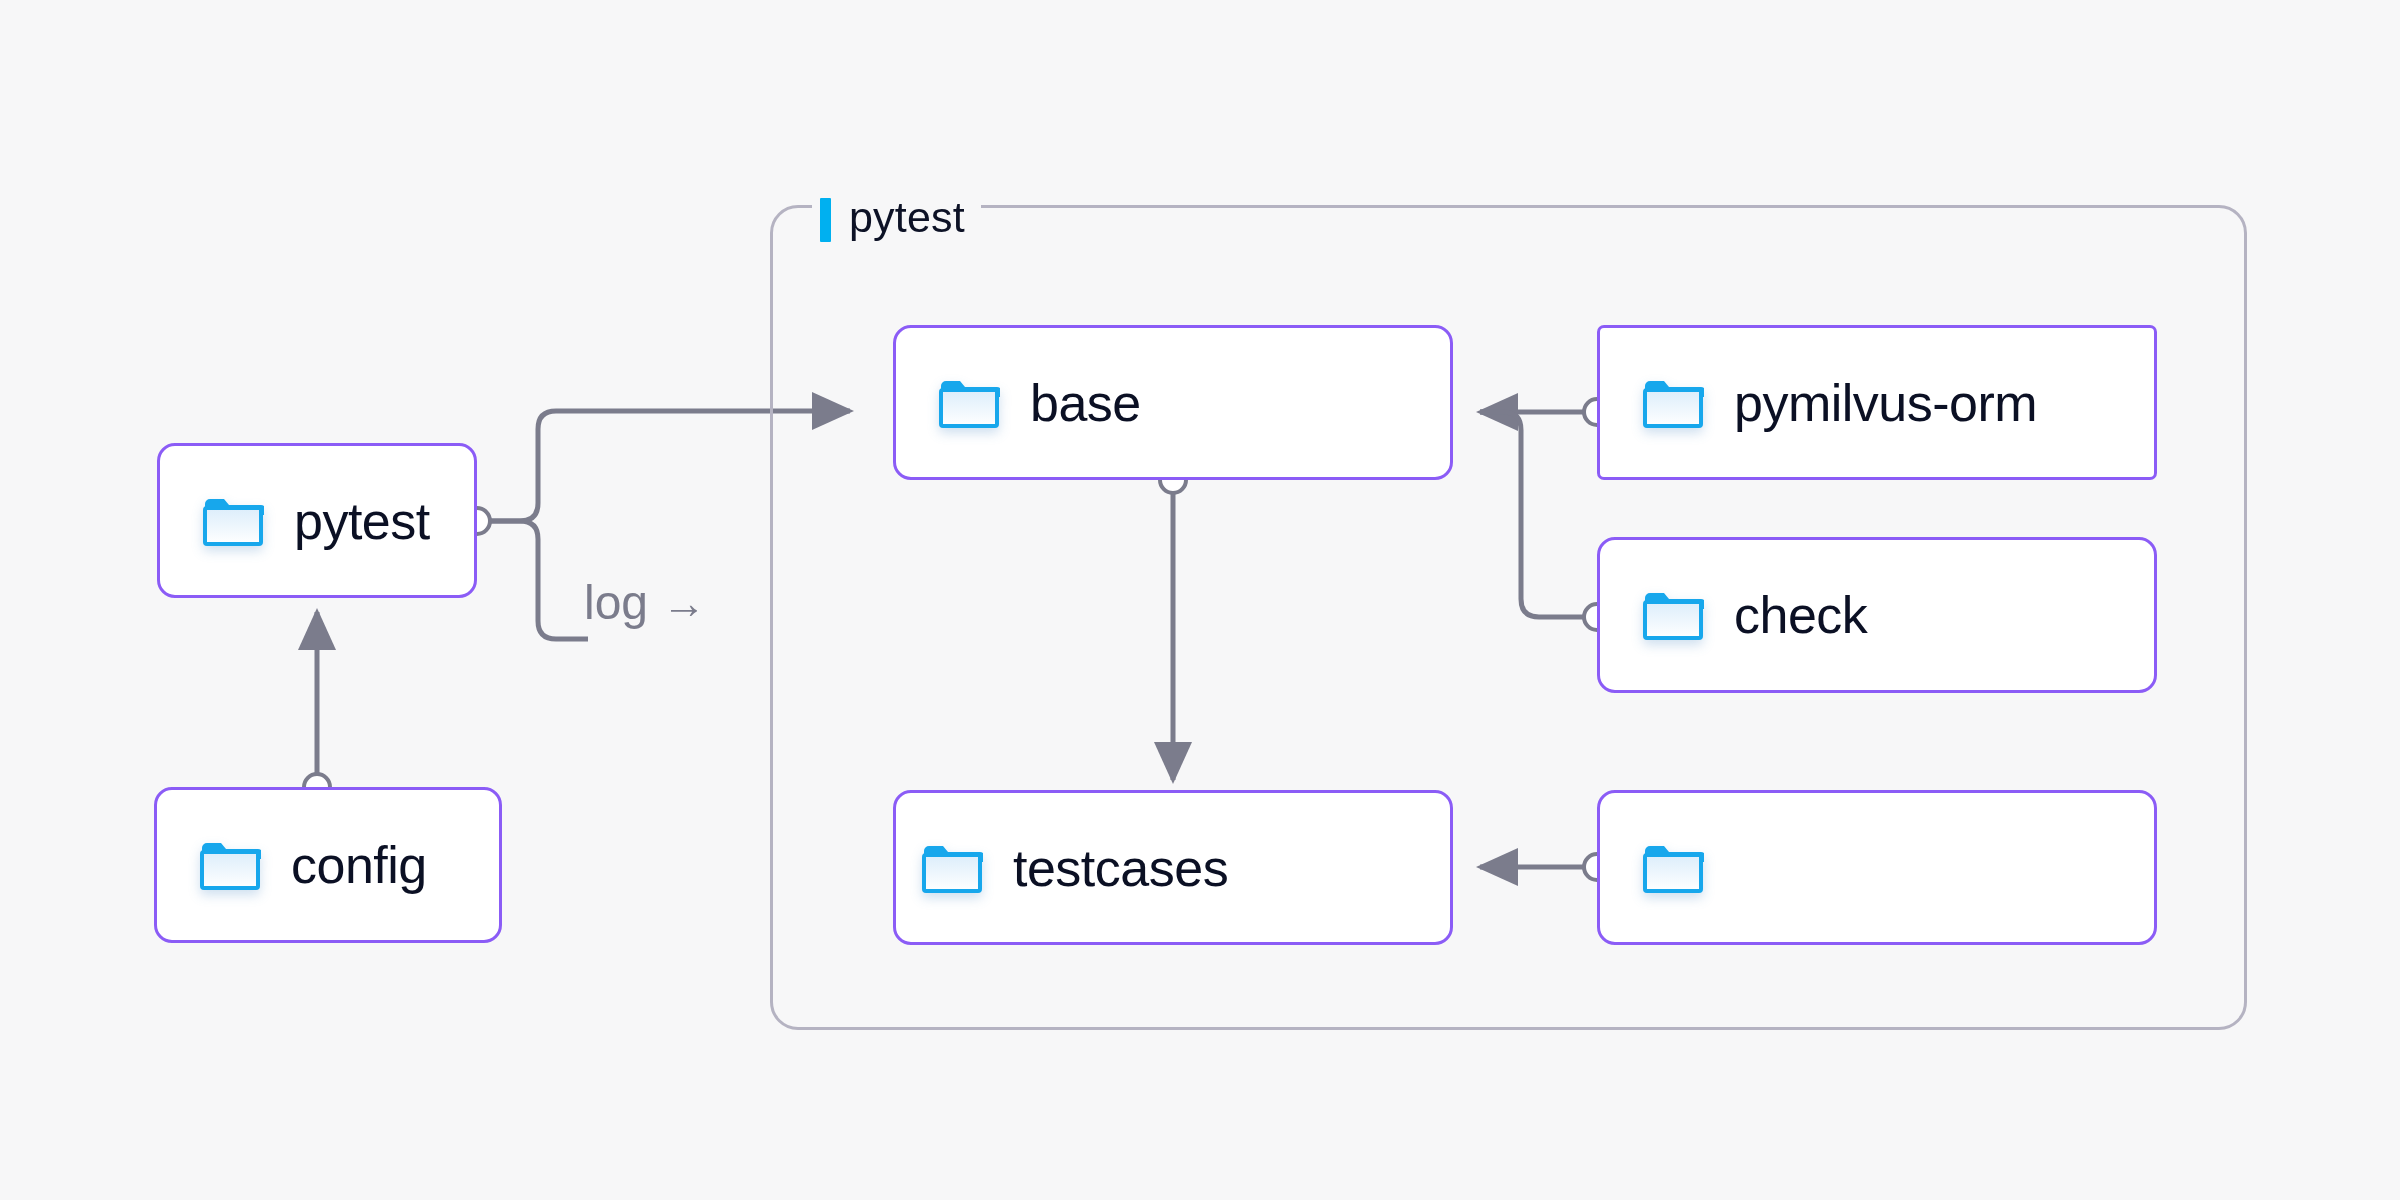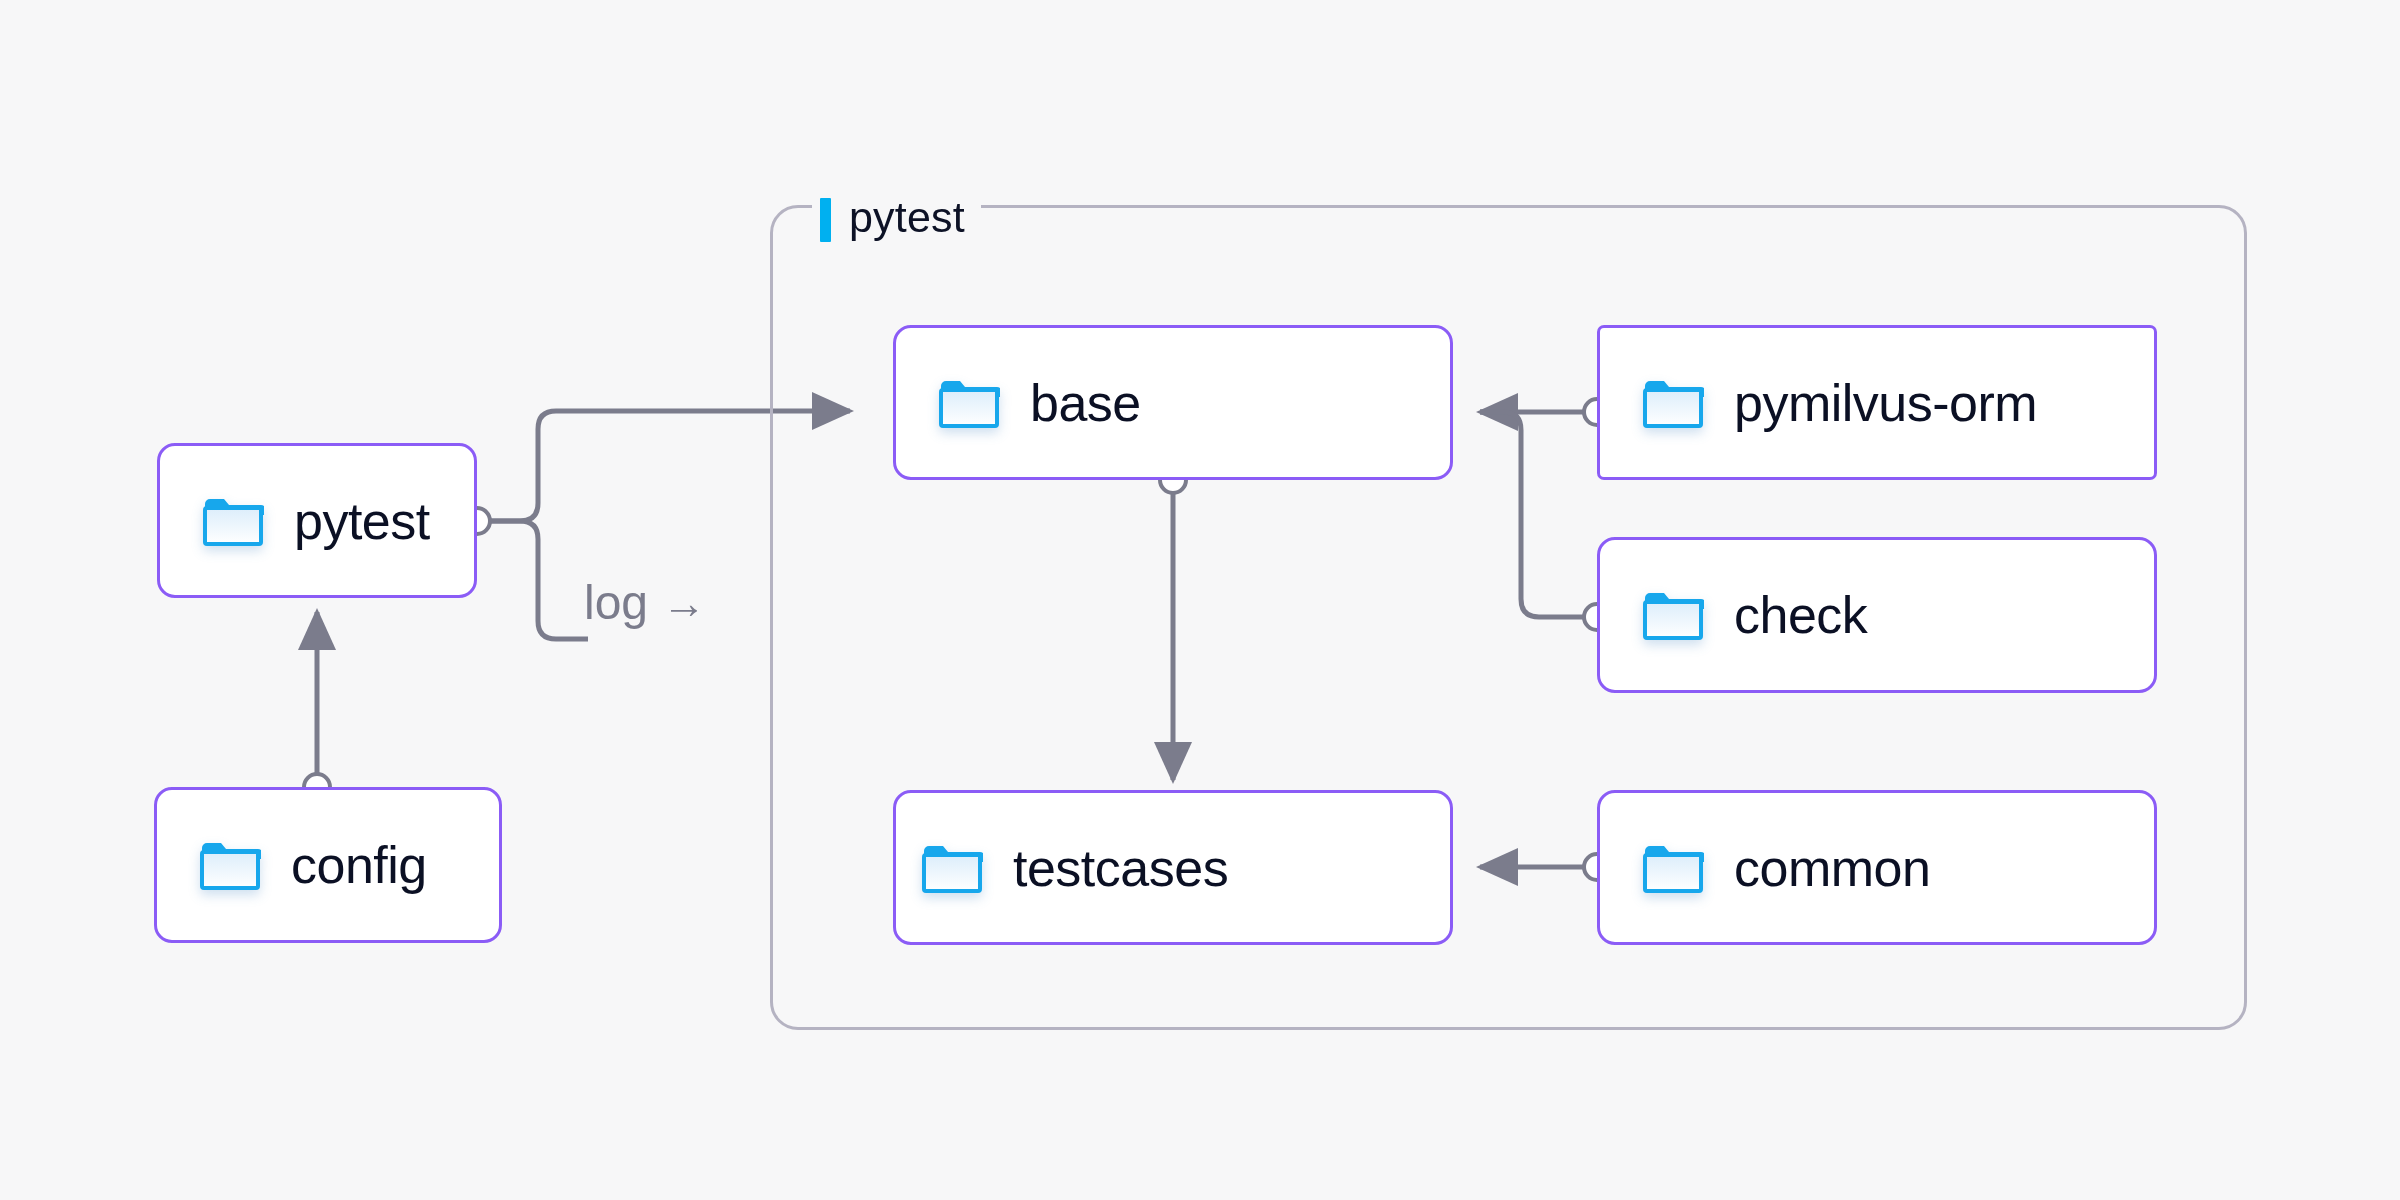--- a/index.html
+++ b/index.html
@@ -258,17 +258,16 @@
         <span class="folder-icon"><svg viewBox="0 0 62 52" xmlns="http://www.w3.org/2000/svg" width="62" height="52">
             <path d="M3 9 a5 5 0 0 1 5-5 h14 l5 6 h32 a5 5 0 0 1 5 5 v5 H3 Z" fill="#17a7ec"></path>
             <rect x="3" y="13" width="56" height="36" rx="2" fill="url(#fgrad)" stroke="#17a7ec" stroke-width="4"></rect>
             <defs>
               <linearGradient id="fgrad" x1="0" y1="0" x2="0" y2="1">
                 <stop offset="0%" stop-color="#dcedfb"></stop>
                 <stop offset="100%" stop-color="#ffffff"></stop>
               </linearGradient>
             </defs>
           </svg></span>
-        <span class="node-label">common</span>
       </div>
     </div>
 
 </div>
 
 </body></html>

